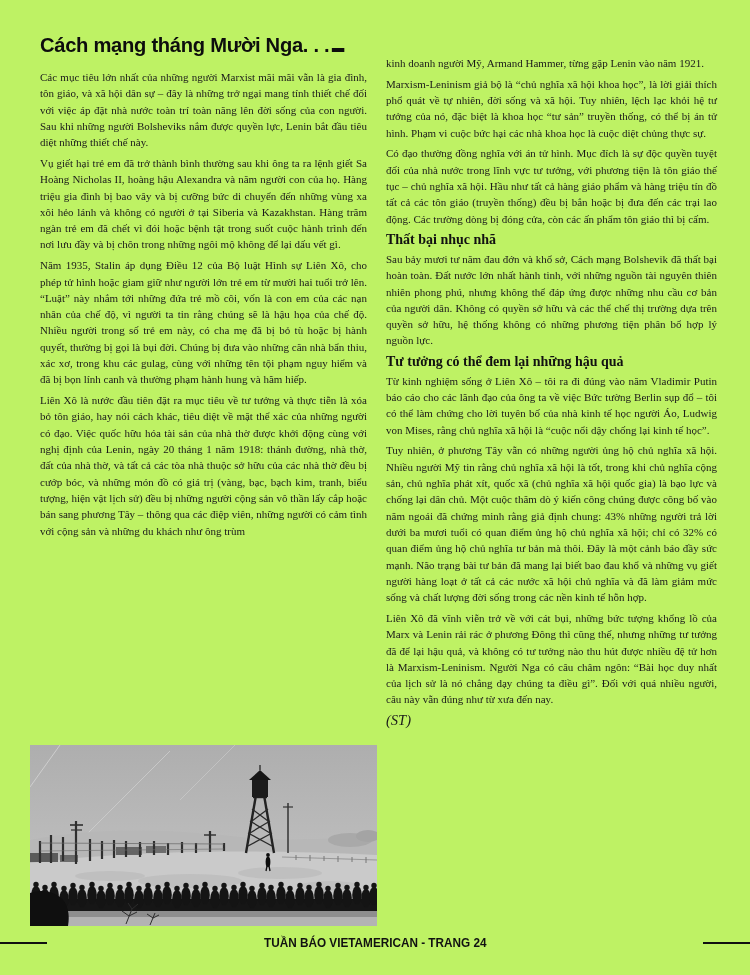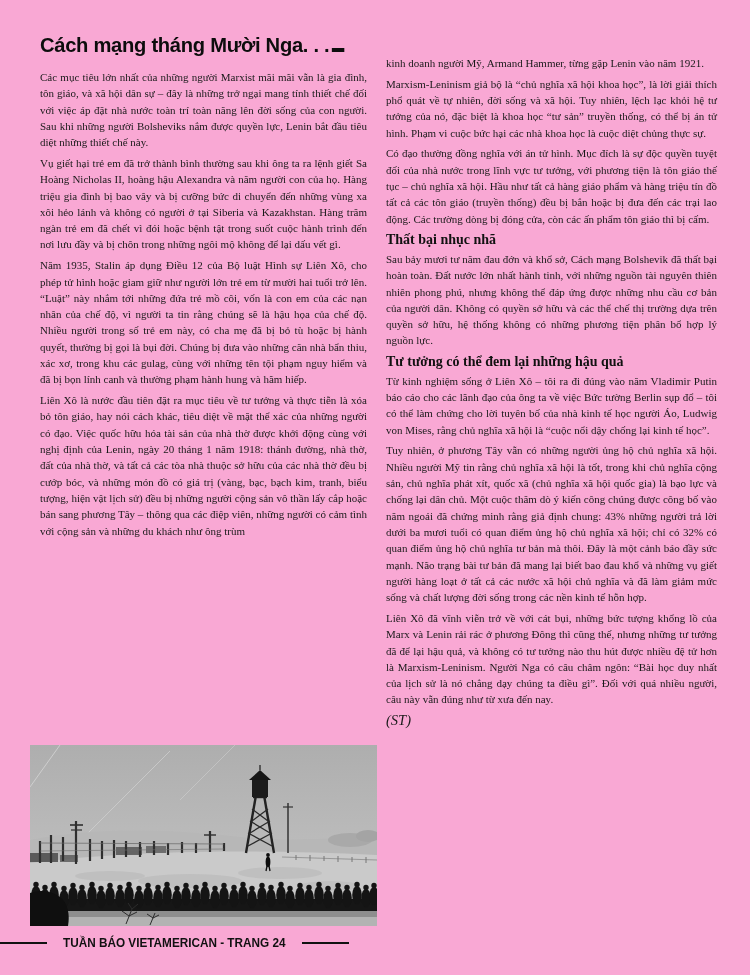--- a/index.html
+++ b/index.html
@@ -1,32 +1,32 @@
 <!DOCTYPE html>
 <html lang="vi"><head>
 <meta charset="utf-8">
 <style>
   html,body{margin:0;padding:0;background:#ffffff;}
-  .page{position:relative;width:750px;height:975px;background:#f9a8d4;overflow:hidden;
+  .page{position:relative;width:750px;height:975px;background:#bef264;overflow:hidden;
         font-family:"Liberation Serif", serif;color:#1a1a1a;}
   .col{position:absolute;}
   .col-left{left:40px;top:33px;width:327px;}
   .col-right{left:386px;top:55px;width:331px;}
   .headline{font-family:"Liberation Sans", sans-serif;font-weight:700;font-size:21px;
             letter-spacing:-0.3px;margin:0 0 12px 0;white-space:nowrap;
             transform:scaleX(.96);transform-origin:left center;color:#0d0d0d;}
   .headline .dash{display:inline-block;width:13px;height:4.5px;background:#0d0d0d;
             margin-left:3px;vertical-align:baseline;}
   p.body{margin:0 0 4.5px 0;font-size:11px;line-height:16.3px;text-align:justify;}
   h3.sub{margin:5px 0 3px 0;font-size:14px;line-height:16px;font-weight:700;color:#111;}
   .signature{font-style:italic;font-size:14.5px;margin-top:4px;}
   .photo-wrap{position:absolute;left:30px;top:745px;width:347px;height:181px;}
   .photo-wrap svg{display:block;width:100%;height:100%;}
   .footer{position:absolute;left:0;right:0;top:936px;display:flex;align-items:center;
-          justify-content:flex-start;gap:9px;}
+          justify-content:space-between;gap:9px;}
   .footer .rule{width:47px;height:2.5px;background:#111;}
   .footer .ftext{font-family:"Liberation Sans", sans-serif;font-weight:700;font-size:12.5px;
           letter-spacing:0px;color:#111;transform:scaleX(.94);white-space:nowrap;}
 </style>
 </head>
 <body>
 
 <div class="page">
 
   <div class="col col-left">

